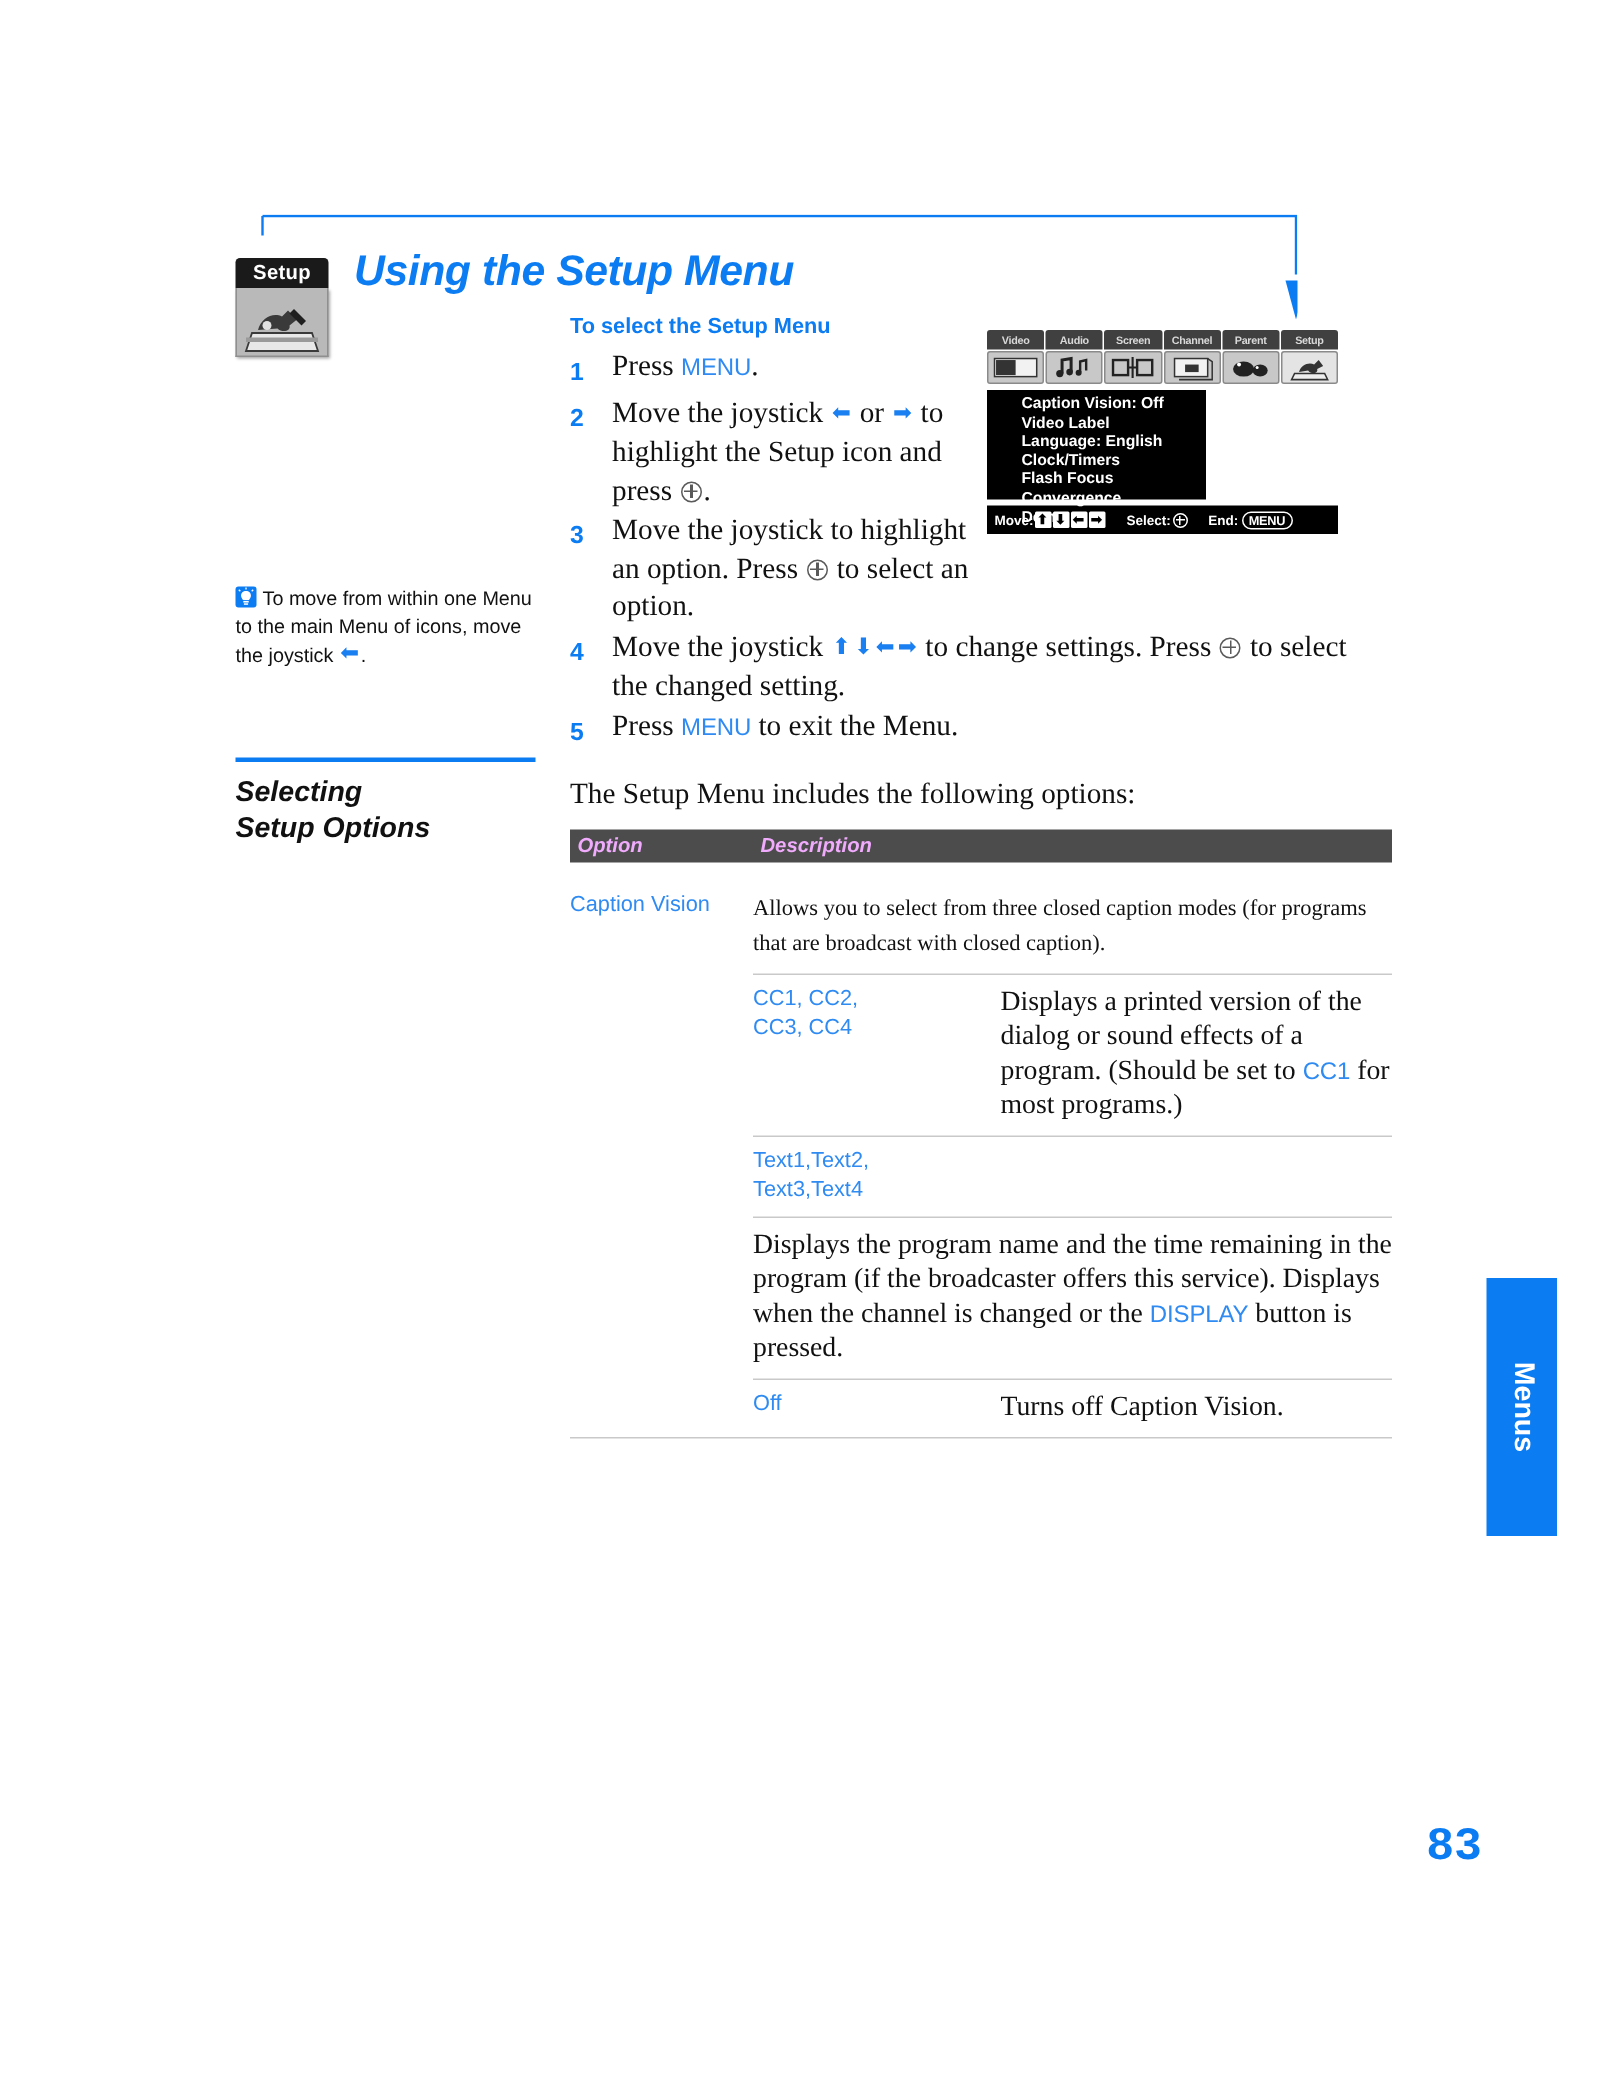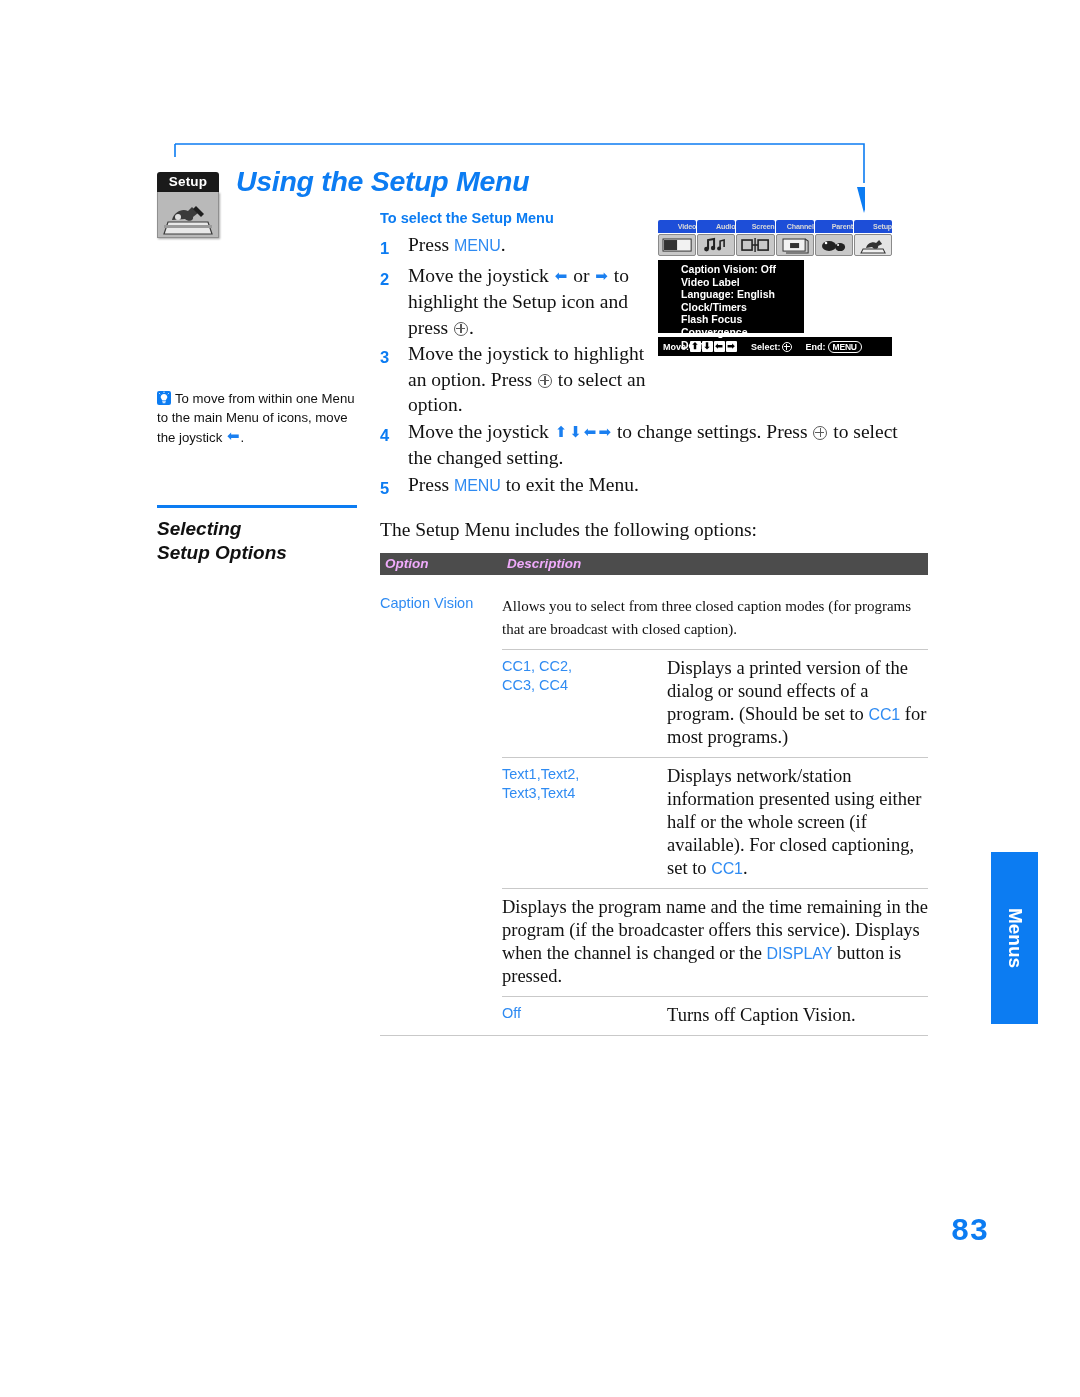--- a/index.html
+++ b/index.html
@@ -105,24 +105,24 @@
   .plus-glyph:after  { top:50%; left:1px; height:1.5px; width:9px; margin-top:-0.75px; }
 
   
   .tv {
     position:absolute; left:658px; top:220px;
     width:234px;
   }
   .tv-tabs { display:flex; gap:1px; }
   .tv-tab {
     flex:1 1 0;
-    background:#1d4ed8; color:#d8d8d8;
+    background:#404040; color:#d8d8d8;
     font-family:"Liberation Sans", sans-serif;
     font-size:7.2px; font-weight:bold;
-    text-align:right;
+    text-align:center;
     padding:2px 0 2px 0;
     letter-spacing:-0.2px;
     border-radius:2px 2px 0 0;
   }
   .tv-icons { display:flex; gap:1px; margin-top:1px; }
   .tv-icon {
     flex:1 1 0;
     height:22px;
     background:#c8c8c8;
     border:1px solid #8a8a8a;
@@ -420,21 +420,20 @@
     <div class="opt">Caption Vision</div>
     <div class="desc">Allows you to select from three closed caption modes (for programs that are broadcast with closed caption).</div>
   </div>
   <div class="sub-table" id="sub-rows-host">
       <div class="sub-row first">
         <div class="sub-opt">CC1, CC2,<br>CC3, CC4</div>
         <div class="sub-desc">Displays a printed version of the dialog or sound effects of a program. (Should be set to <span class="kw">CC1</span> for most programs.)</div>
       </div>
       <div class="sub-row">
         <div class="sub-opt">Text1,Text2,<br>Text3,Text4</div>
-        <div class="sub-desc">Displays network/station information presented using either half or the whole screen (if available). For closed captioning, set to <span class="kw">CC1</span>.</div>
       </div>
       <div class="sub-row">
         <div class="sub-desc">Displays the program name and the time remaining in the program (if the broadcaster offers this service). Displays when the channel is changed or the <span class="kw">DISPLAY</span> button is pressed.</div>
       </div>
       <div class="sub-row">
         <div class="sub-opt">Off</div>
         <div class="sub-desc">Turns off Caption Vision.</div>
       </div>
     </div>
   <div class="tbl-bottom"></div>

